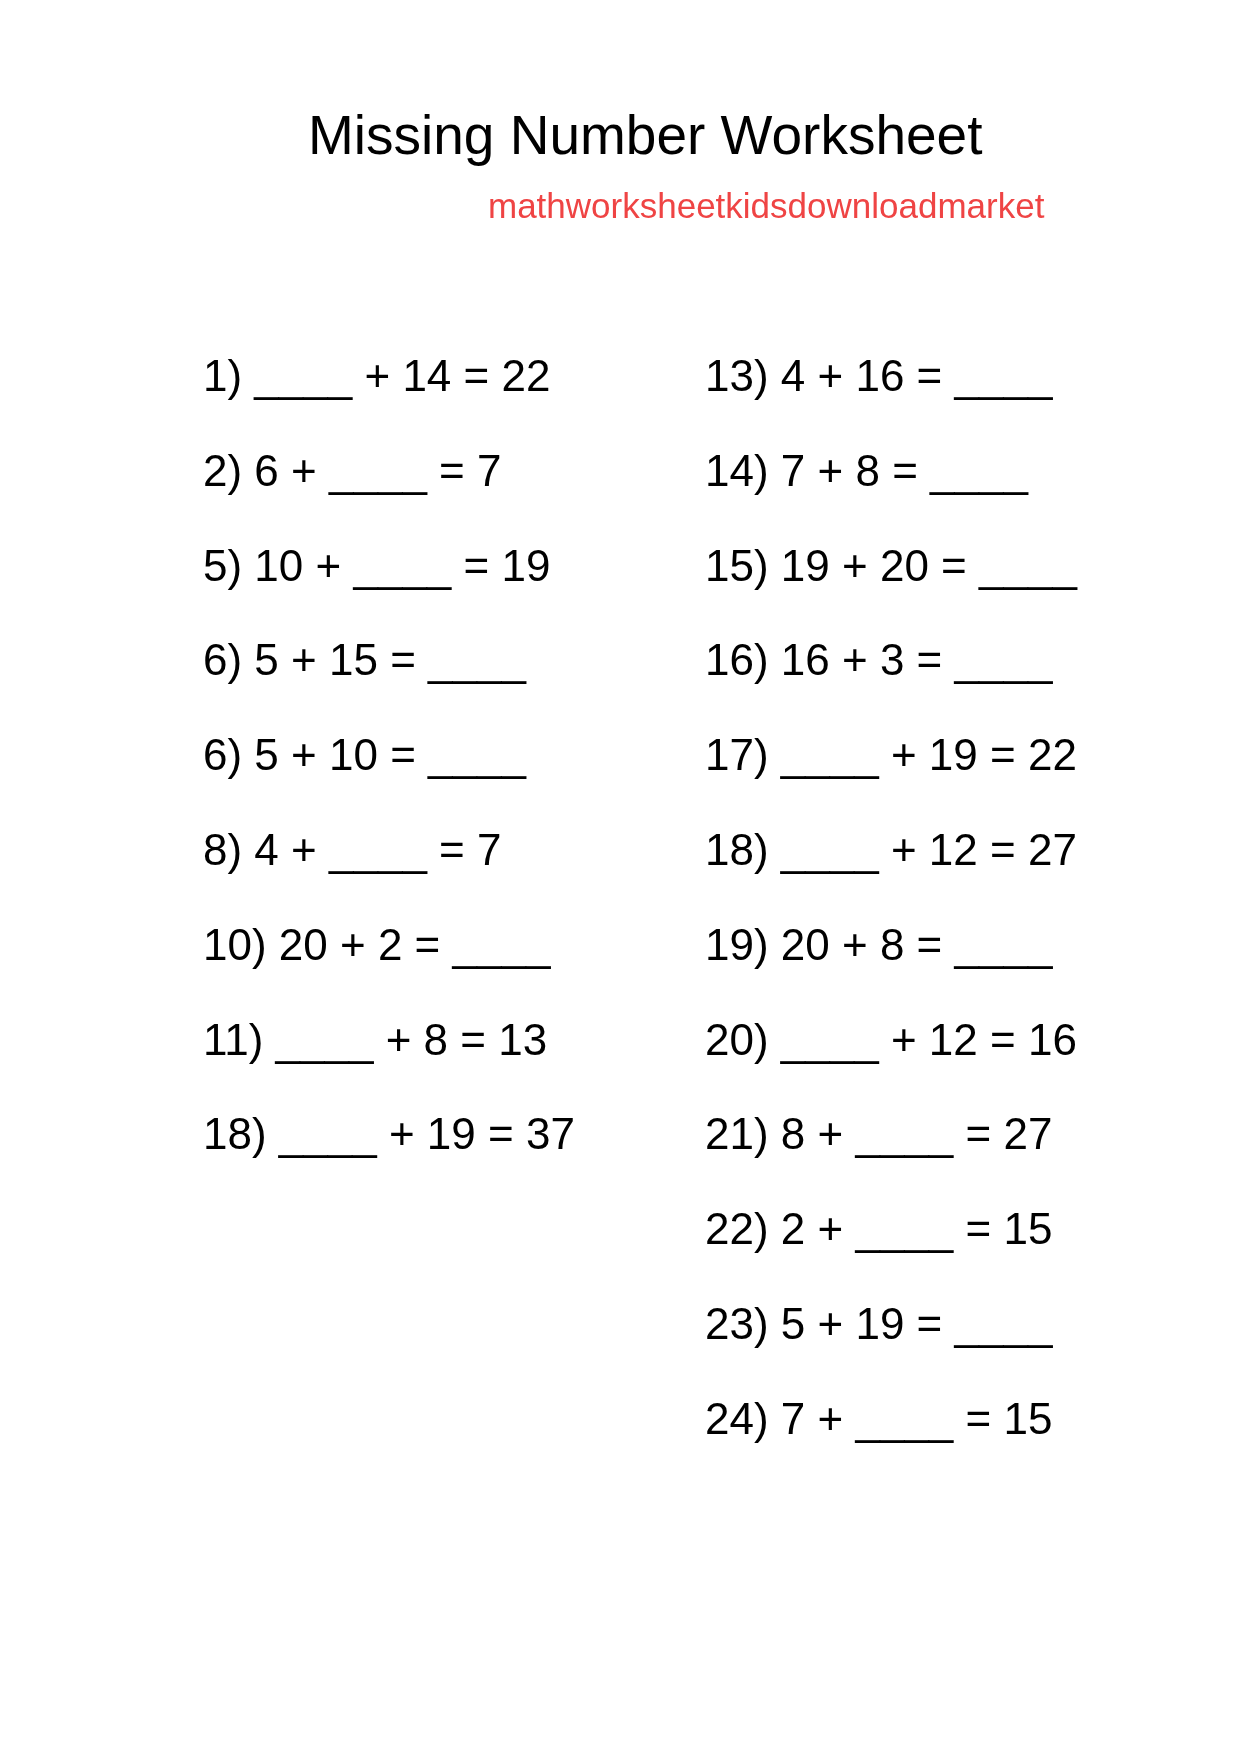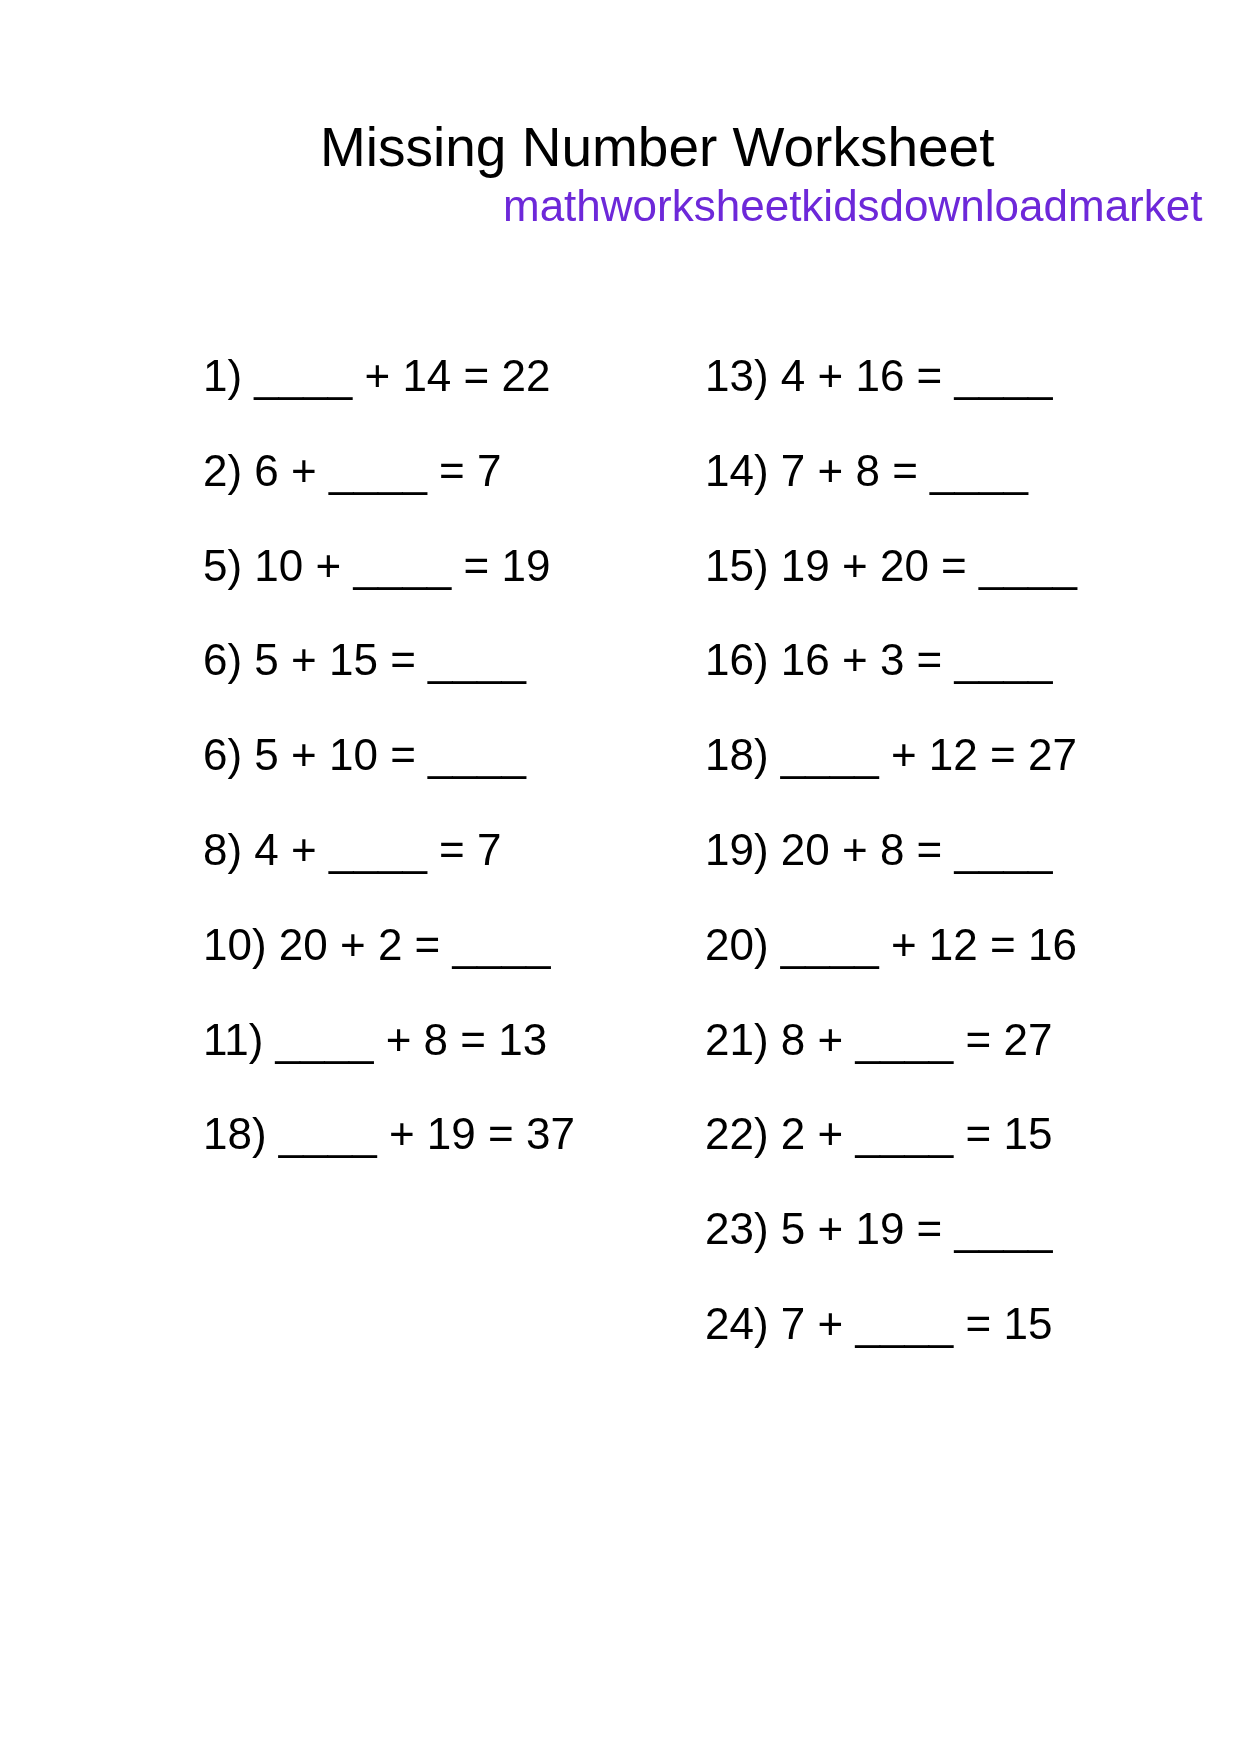--- a/index.html
+++ b/index.html
@@ -23,31 +23,31 @@
       height: 1754px;
       background: #ffffff;
     }
     .title {
       position: absolute;
       left: 304px;
       top: 99px;
       font-size: 55px;
       line-height: 64px;
       white-space: nowrap;
-      margin: 16px;
+      margin: 4px;
       font-weight: normal;
     }
     .subtitle {
       position: absolute;
-      left: 503px;
+      left: 488px;
       top: 181px;
-      font-size: 44px;
+      font-size: 35px;
       line-height: 50px;
       white-space: nowrap;
-      color: #6d28d9;
+      color: #ef4444;
     }
     .problems {
       position: absolute;
       left: 0;
       top: 0;
       width: 1024px;
       height: 1754px;
     }
     .column {
       position: absolute;
@@ -80,20 +80,21 @@
       <div class="problem">10) 20 + 2 = ____</div>
       <div class="problem">11) ____ + 8 = 13</div>
       <div class="problem">18) ____ + 19 = 37</div>
     </div>
 
     <div class="column right">
       <div class="problem">13) 4 + 16 = ____</div>
       <div class="problem">14) 7 + 8 = ____</div>
       <div class="problem">15) 19 + 20 = ____</div>
       <div class="problem">16) 16 + 3 = ____</div>
+      <div class="problem">17) ____ + 19 = 22</div>
       <div class="problem">18) ____ + 12 = 27</div>
       <div class="problem">19) 20 + 8 = ____</div>
       <div class="problem">20) ____ + 12 = 16</div>
       <div class="problem">21) 8 + ____ = 27</div>
       <div class="problem">22) 2 + ____ = 15</div>
       <div class="problem">23) 5 + 19 = ____</div>
       <div class="problem">24) 7 + ____ = 15</div>
     </div>
   </div>
 </div>

